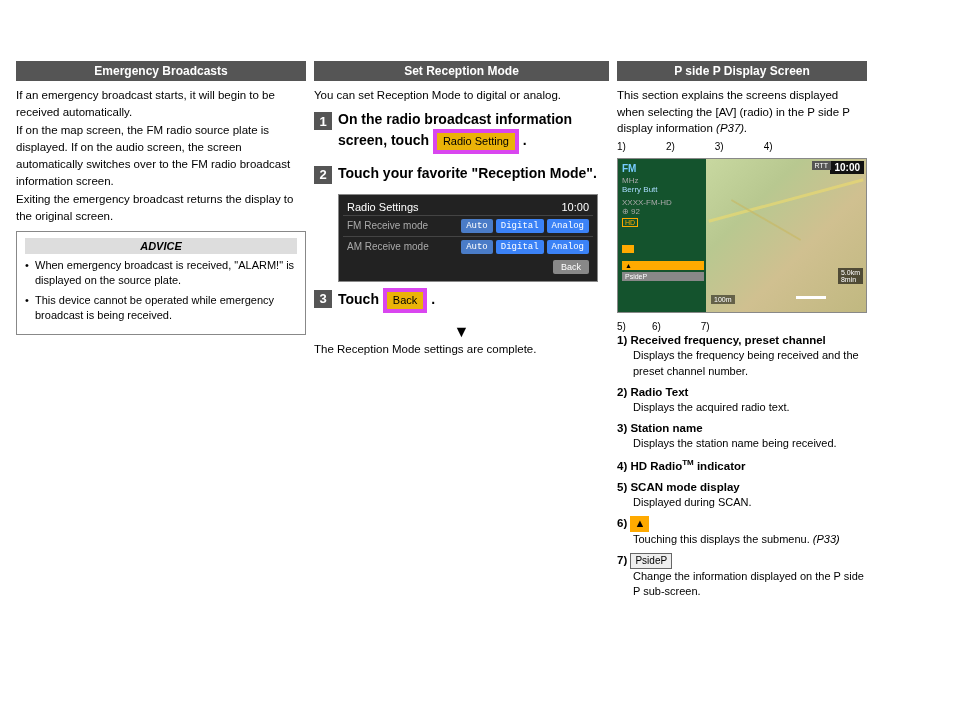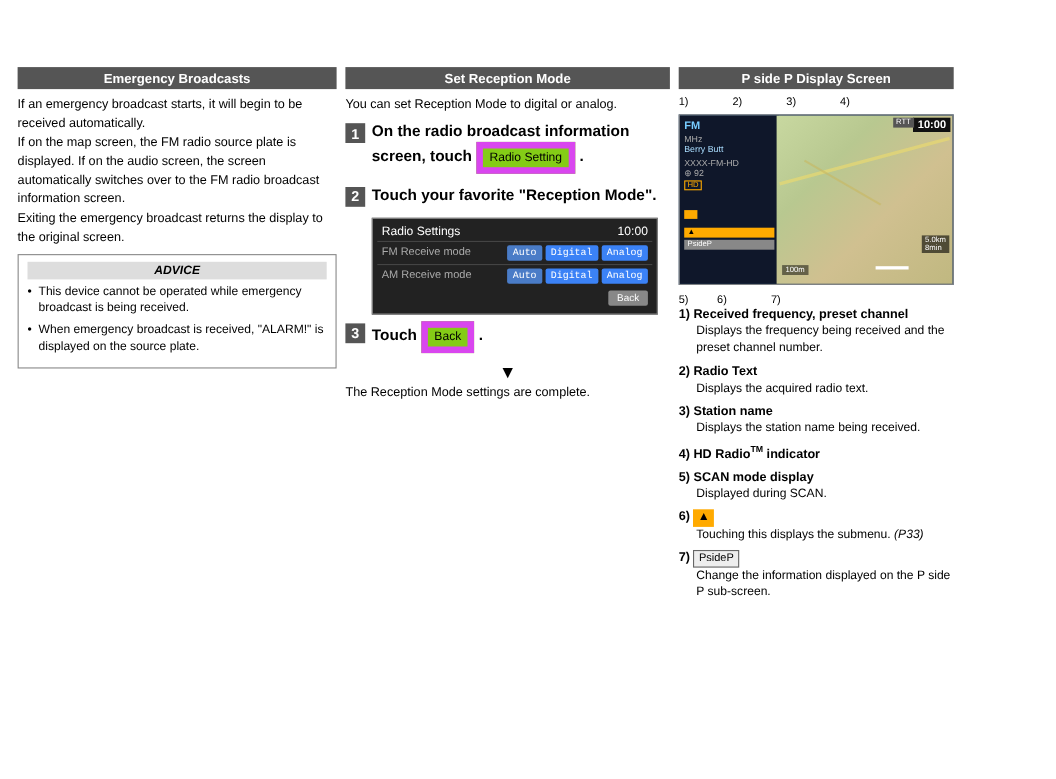--- a/index.html
+++ b/index.html
@@ -100,25 +100,25 @@
       margin-right: 6px;
       margin-top: 2px;
     }
     .step-text {
       font-size: 14px;
       font-weight: bold;
       line-height: 1.35;
     }
     .step-text .button-inline {
       display: inline-block;
-      border: 6px solid #d946ef;
+      border: 4px solid #d946ef;
       padding: 1px 6px;
       font-size: 11px;
       font-weight: normal;
-      background: #84cc16;
+      background: #eab308;
     }
     
     .radio-screenshot {
       border: 1px solid #888;
       background: #222;
       width: 260px;
       margin: 6px 0 6px 24px;
       padding: 4px;
       font-family: Arial, sans-serif;
     }
@@ -209,21 +209,21 @@
       height: 155px;
       background: linear-gradient(135deg, #c8d8a0 0%, #b8c890 30%, #d0c090 60%, #c0b880 100%);
     }
     
     .radio-panel {
       position: absolute;
       left: 0;
       top: 0;
       width: 90px;
       height: 155px;
-      background: #0f172a;
+      background: #14532d;
       color: #fff;
       font-size: 9px;
       padding: 4px;
     }
     .rp-freq {
       font-size: 10px;
       font-weight: bold;
       color: #7cf;
       margin-bottom: 2px;
     }
@@ -358,22 +358,22 @@
     <div class="col-left">
       <div class="section-header">Emergency Broadcasts</div>
       <div class="body-text">
         If an emergency broadcast starts, it will begin to be received automatically.<br>
         If on the map screen, the FM radio source plate is displayed. If on the audio screen, the screen automatically switches over to the FM radio broadcast information screen.<br>
         Exiting the emergency broadcast returns the display to the original screen.
       </div>
       <div class="advice-box">
         <div class="advice-header">ADVICE</div>
         <ul class="advice-list">
+          <li>When emergency broadcast is received, "ALARM!" is displayed on the source plate.</li>
           <li>This device cannot be operated while emergency broadcast is being received.</li>
-          <li>When emergency broadcast is received, "ALARM!" is displayed on the source plate.</li>
         </ul>
       </div>
     </div>
 
     <div class="col-middle">
       <div class="section-header">Set Reception Mode</div>
       <div class="body-text">You can set Reception Mode to digital or analog.</div>
 
       <div class="step-container">
         <div class="step-num">1</div>
@@ -421,20 +421,23 @@
         <div class="step-text">
           Touch <span class="button-inline">Back</span> .
         </div>
       </div>
       <div class="arrow-down">▼</div>
       <div class="reception-complete">The Reception Mode settings are complete.</div>
     </div>
 
     <div class="col-right">
       <div class="section-header">P side P Display Screen</div>
+      <div class="p-side-content">
+        <p>This section explains the screens displayed when selecting the [AV] (radio) in the P side P display information <em>(P37).</em></p>
+      </div>
 
       <div class="sc-label-top">
         <span>1)</span>
         <span style="margin-left:20px;">2)</span>
         <span style="margin-left:20px;">3)</span>
         <span style="margin-left:20px;">4)</span>
       </div>
 
       <div class="p-screenshot">
         <div class="p-sc-inner">

